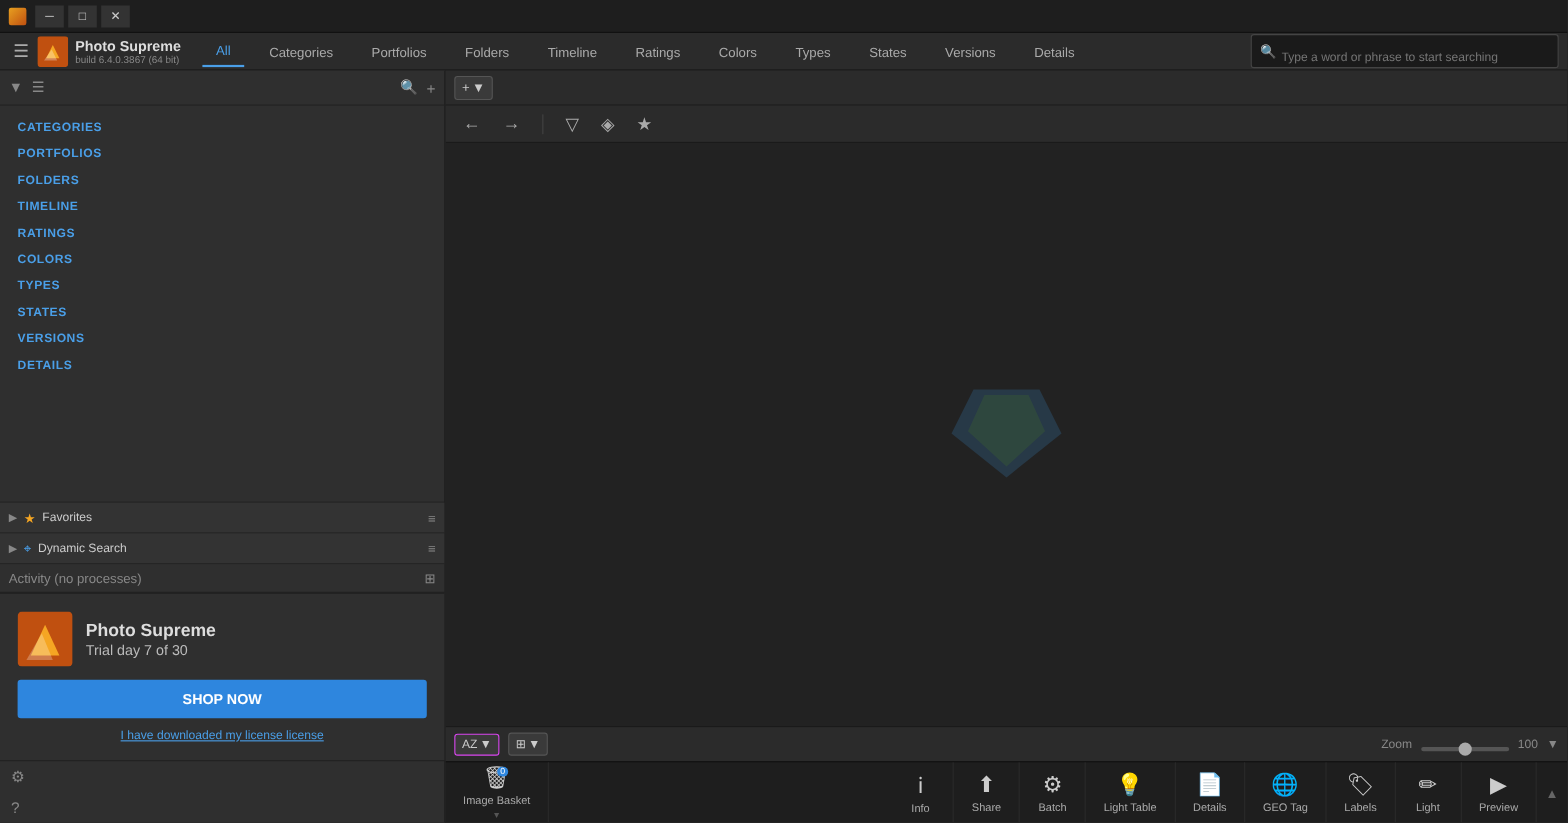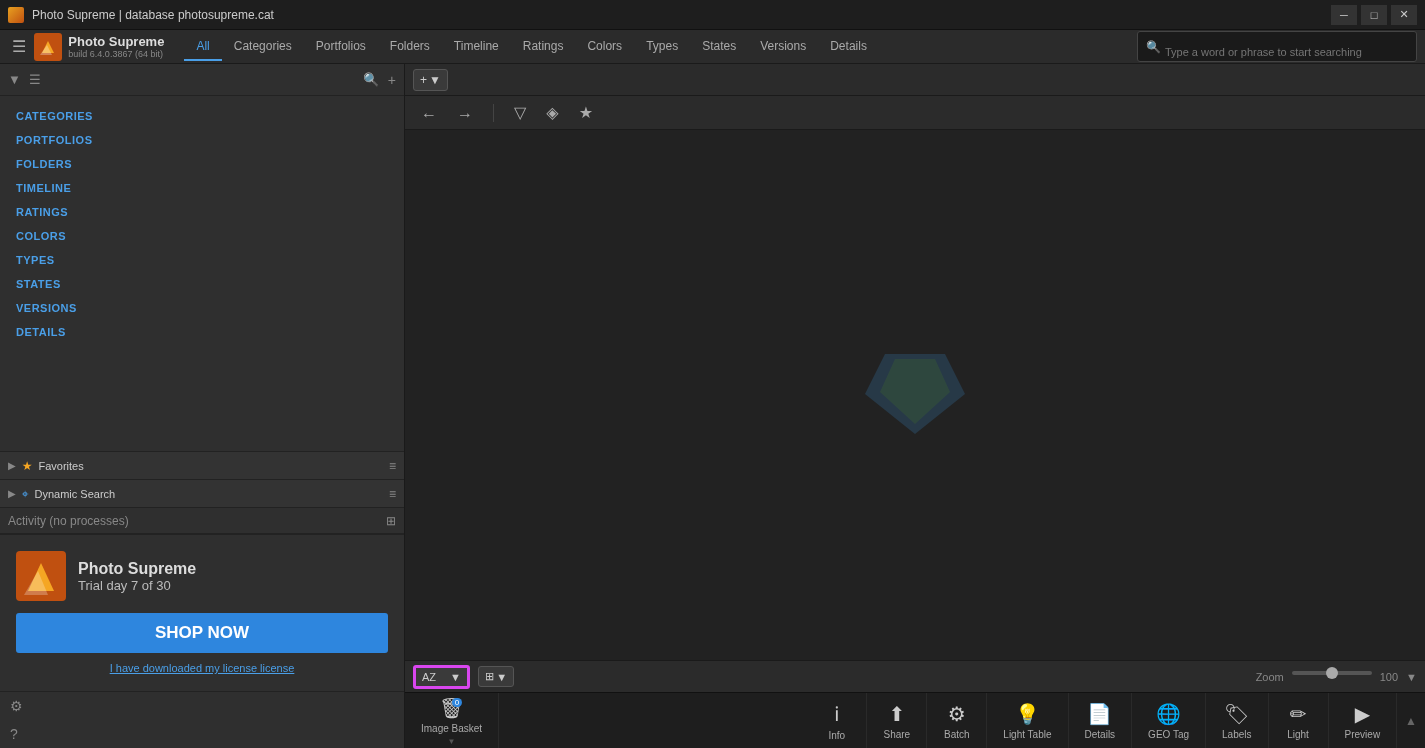--- a/index.html
+++ b/index.html
@@ -75,21 +75,21 @@
       position: relative;
       flex-shrink: 0;
     }
     #topbar .logo-icon svg { width: 28px; height: 28px; }
     #topbar .logo-text {
       display: flex; flex-direction: column;
     }
     #topbar .logo-name { font-size: 13px; color: #ddd; font-weight: 600; }
     #topbar .logo-build { font-size: 9px; color: #888; }
     .nav-tabs {
-      display: flex; align-items: flex-start; gap: 0; flex: 1;
+      display: flex; align-items: flex-end; gap: 11px; flex: 1;
     }
     .nav-tab {
       padding: 6px 12px;
       color: #aaa;
       cursor: pointer;
       font-size: 12px;
       border: none; background: none;
     }
     .nav-tab.active { color: #4a9fe8; border-bottom: 2px solid #4a9fe8; }
     .search-bar {
@@ -212,21 +212,21 @@
     }
     #trial-panel .trial-app-name { font-size: 16px; color: #ddd; font-weight: 600; }
     #trial-panel .trial-days { font-size: 13px; color: #bbb; }
     #trial-panel .shop-btn {
       width: 100%;
       padding: 10px;
       background: #2e86de;
       border: none;
       border-radius: 3px;
       color: white;
-      font-size: 17px;
+      font-size: 13px;
       font-weight: 600;
       cursor: pointer;
       margin-bottom: 8px;
     }
     #trial-panel .license-link { color: #4a9fe8; font-size: 11px; cursor: pointer; text-decoration: underline; }
 
     
     #sidebar-footer {
       display: flex;
       flex-direction: column;
@@ -299,34 +299,34 @@
     #statusbar {
       height: 32px;
       background: #2b2b2b;
       display: flex;
       align-items: center;
       padding: 0 8px;
       gap: 8px;
       border-top: 1px solid #1a1a1a;
     }
     .sort-btn {
-      display: flex; align-items: center; gap: 14px;
-      background: #3a3a3a; border: 3px solid #d946ef;
+      display: flex; align-items: center; gap: 2px;
+      background: #3a3a3a; border: 1px solid #d946ef;
       border-radius: 3px; padding: 3px 6px;
       cursor: pointer; color: #ccc; font-size: 11px;
     }
     .view-btn {
       display: flex; align-items: center; gap: 2px;
       background: #3a3a3a; border: 1px solid #555;
       border-radius: 3px; padding: 3px 6px;
       cursor: pointer; color: #ccc; font-size: 11px;
     }
     .zoom-area {
       margin-left: auto;
-      display: flex; align-items: flex-start; gap: 8px;
+      display: flex; align-items: flex-end; gap: 8px;
       color: #888; font-size: 11px;
     }
     .zoom-slider {
       width: 80px; height: 4px;
       background: #555; border-radius: 2px;
       position: relative;
     }
     .zoom-thumb {
       width: 12px; height: 12px;
       background: #aaa; border-radius: 50%;
@@ -376,21 +376,20 @@
     
     ::-webkit-scrollbar { width: 6px; }
     ::-webkit-scrollbar-track { background: #2a2a2a; }
     ::-webkit-scrollbar-thumb { background: #555; border-radius: 3px; }
   </style>
 </head>
 <body>
 
 <div id="titlebar">
   <div class="app-icon"></div>
-  <span class="title-text">Photo Supreme | database photosupreme.cat</span>
   <div class="win-controls">
     <button class="win-btn">─</button>
     <button class="win-btn">□</button>
     <button class="win-btn close">✕</button>
   </div>
 </div>
 
 <div id="app">
 
   <div id="topbar">

